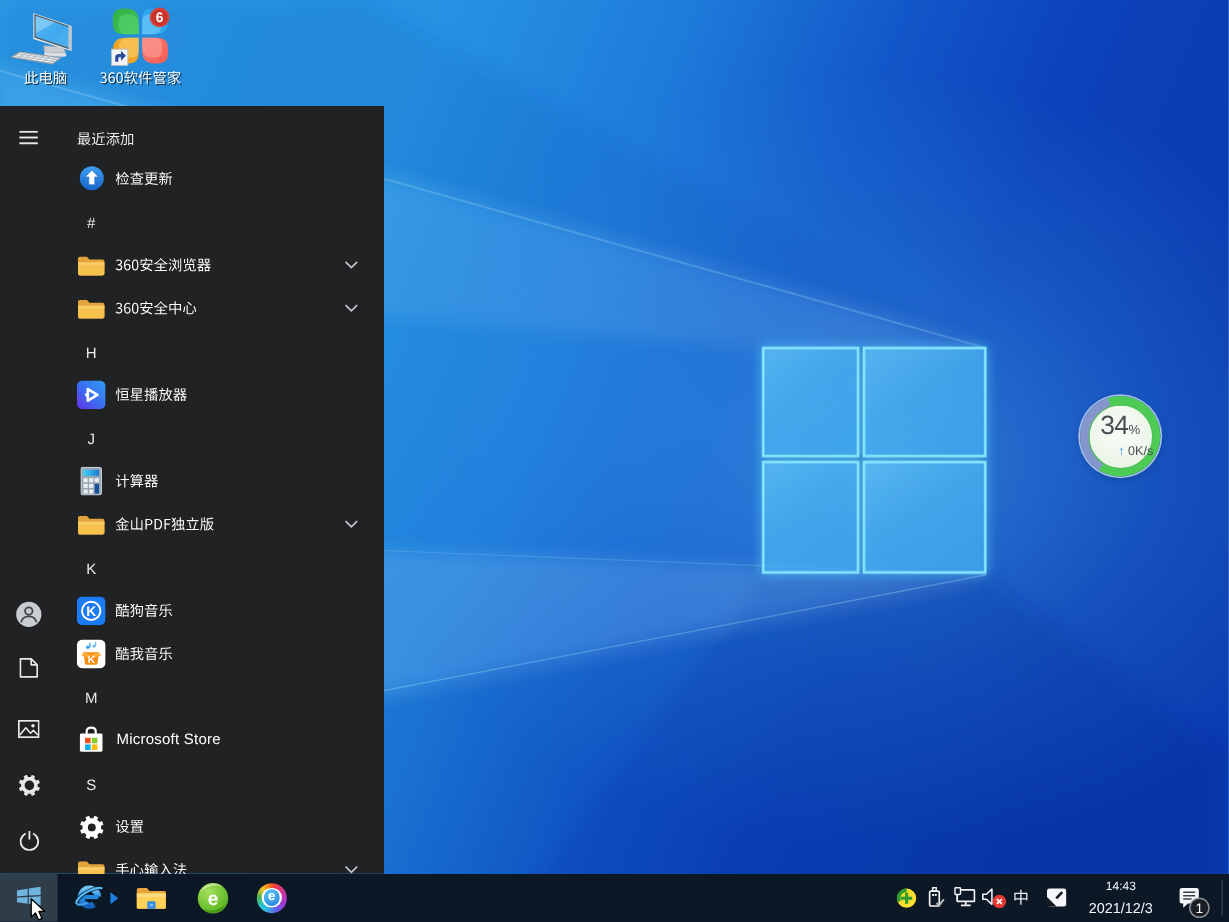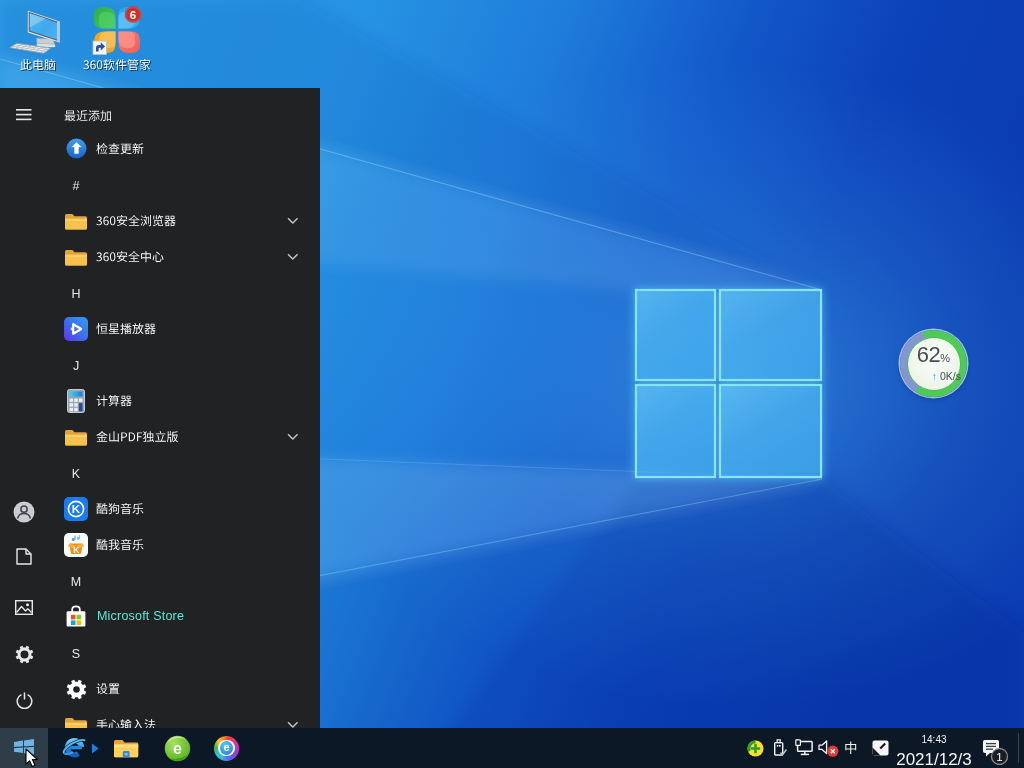--- a/index.html
+++ b/index.html
@@ -326,21 +326,21 @@
     </svg>
 <div class="abs" style="left:60px;top:573px;width:32px;height:18px;line-height:18px;text-align:center;font-size:12.5px;color:#E8E8E8">M</div>
 <svg class="abs" style="left:64px;top:604px" width="24" height="25">
 <path d="M8.2,9 L8.2,5.6 Q8.2,2.4 12,2.4 Q15.8,2.4 15.8,5.6 L15.8,9" fill="none" stroke="#fff" stroke-width="1.8"></path>
 <rect x="2.6" y="7.2" width="18.8" height="15.2" rx="1.2" fill="#fff"></rect>
 <rect x="6.9" y="10.8" width="4.6" height="4.6" fill="#F1511B"></rect>
 <rect x="12.5" y="10.8" width="4.6" height="4.6" fill="#80CC28"></rect>
 <rect x="6.9" y="16.4" width="4.6" height="4.6" fill="#00ADEF"></rect>
 <rect x="12.5" y="16.4" width="4.6" height="4.6" fill="#FBBC09"></rect>
 </svg>
-<div class="abs" style="left:97px;top:609px;font-size:12.5px;color:#5eead4;letter-spacing:0.2px">Microsoft Store</div>
+<div class="abs" style="left:97px;top:609px;font-size:12.5px;color:#ffffff;letter-spacing:0.2px">Microsoft Store</div>
 <div class="abs" style="left:60px;top:645px;width:32px;height:18px;line-height:18px;text-align:center;font-size:12.5px;color:#E8E8E8">S</div>
 <svg class="abs" style="left:66px;top:679px" width="21" height="21">
       <path d="M20.2,12.7 L19.0,15.8 L16.9,15.0 L15.0,16.8 L15.8,19.0 L12.8,20.2 L11.8,18.2 L9.2,18.2 L8.3,20.2 L5.2,19.0 L6.0,16.9 L4.2,15.0 L2.0,15.8 L0.8,12.8 L2.8,11.8 L2.8,9.2 L0.8,8.3 L2.0,5.2 L4.1,6.0 L6.0,4.2 L5.2,2.0 L8.2,0.8 L9.2,2.8 L11.8,2.8 L12.7,0.8 L15.8,2.0 L15.0,4.1 L16.8,6.0 L19.0,5.2 L20.2,8.2 L18.2,9.2 L18.2,11.8 Z M13.8,10.5 A3.3,3.3 0 1 0 7.2,10.5 A3.3,3.3 0 1 0 13.8,10.5 Z" fill="#fff" fill-rule="evenodd"></path>
     </svg>
 <svg style="position:absolute;left:96.0px;top:679.7px;overflow:visible" width="24" height="18">
       <g transform="translate(0,13.20) scale(0.012000,-0.012000)" fill="#fff">
         <use href="#u8BBE" x="0"></use>
         <use href="#u7F6E" x="1000"></use>
       </g>
     </svg>
@@ -382,21 +382,21 @@
 <path d="M5.4,2.6 A7.3,7.3 0 1 0 11.6,2.6" fill="none" stroke="#E8E8E8" stroke-width="1.5"></path>
 <line x1="8.5" y1="0.5" x2="8.5" y2="7.5" stroke="#E8E8E8" stroke-width="1.5"></line>
 </svg>
 <div class="abs" style="left:900px;top:330px;width:67px;height:67px;border-radius:50%;
 background:conic-gradient(from -18deg, #4DCB55 0deg 230deg, #8496CC 230deg 360deg);
 box-shadow:0 0 0 1.5px rgba(210,225,250,0.75), 0 2px 5px rgba(10,30,90,0.4)"></div>
 <div class="abs" style="left:906.5px;top:336.5px;width:54px;height:54px;border-radius:50%;
 background:radial-gradient(circle at 50% 42%, #FAFDF8 0%, #EFF7EC 55%, #E2F0DE 100%);
 border:1px solid #4FBE57"></div>
 <div class="abs" style="left:906px;top:342px;width:55px;text-align:center;color:#494E53">
-<span style="font-size:22px;letter-spacing:-0.5px">62</span><span style="font-size:11px">%</span></div>
+<span style="font-size:22px;letter-spacing:-0.5px">34</span><span style="font-size:11px">%</span></div>
 <div class="abs" style="left:906px;top:369.5px;width:55px;text-align:right;font-size:10.5px;color:#4A4F54">
 <span style="color:#2E8FE8;font-weight:bold">↑</span> 0K/s</div>
 <div class="abs" style="left:0;top:728px;width:1024px;height:40px;background:#0D1826"></div>
 <div class="abs" style="left:0;top:728px;width:48px;height:40px;background:#2F3D49"></div>
 <svg class="abs" style="left:14px;top:739px" width="20" height="16">
 <g fill="#70B4E0">
 <polygon points="0,3.0 9,1.6 9,7.3 0,8.1"></polygon>
 <polygon points="10,1.45 20,0 20,6.8 10,7.25"></polygon>
 <polygon points="0,9.2 9,8.4 9,14.1 0,12.8"></polygon>
 <polygon points="10,8.45 20,7.9 20,15.6 10,14.25"></polygon>
@@ -475,21 +475,21 @@
       <g transform="translate(0,14.85) scale(0.013500,-0.013500)" fill="#F2F4F6">
         <use href="#u4E2D" x="0"></use>
       </g>
     </svg>
 <svg class="abs" style="left:872px;top:740px" width="17" height="16">
 <rect x="0.5" y="0.5" width="16" height="15" rx="2" fill="#F5F7F9"></rect>
 <polygon points="0.5,15.5 8.5,15.5 0.5,7.5" fill="#15181D"></polygon>
 <line x1="8.2" y1="8.6" x2="13.2" y2="3.4" stroke="#15181D" stroke-width="2.2"></line>
 </svg>
 <div class="abs" style="left:890px;top:733.5px;width:88px;text-align:center;font-size:10px;color:#F4F6F8">14:43</div>
-<div class="abs" style="left:890px;top:749.5px;width:88px;text-align:center;font-size:17px;color:#F4F6F8">2021/12/3</div>
+<div class="abs" style="left:890px;top:749.5px;width:88px;text-align:center;font-size:12px;color:#F4F6F8">2021/12/3</div>
 <svg class="abs" style="left:982px;top:739px" width="28" height="26">
 <path d="M1,2.8 Q1,1 2.8,1 L15.2,1 Q17,1 17,2.8 L17,12.2 Q17,14 15.2,14 L8,14 L4,17.5 L4,14 L2.8,14 Q1,14 1,12.2 Z" fill="#F5F7F9"></path>
 <g stroke="#3A3F46" stroke-width="1.3">
 <line x1="4" y1="4.6" x2="14" y2="4.6"></line>
         <line x1="4" y1="7.4" x2="14" y2="7.4"></line>
         <line x1="4" y1="10.2" x2="11" y2="10.2"></line>
 </g>
 <circle cx="17.5" cy="17.5" r="8" fill="#1A1E24" stroke="#8A8E93" stroke-width="1.3"></circle>
 <text x="17.5" y="21.6" font-size="11.5" fill="#fff" text-anchor="middle" font-family="Liberation Sans">1</text>
 </svg>

